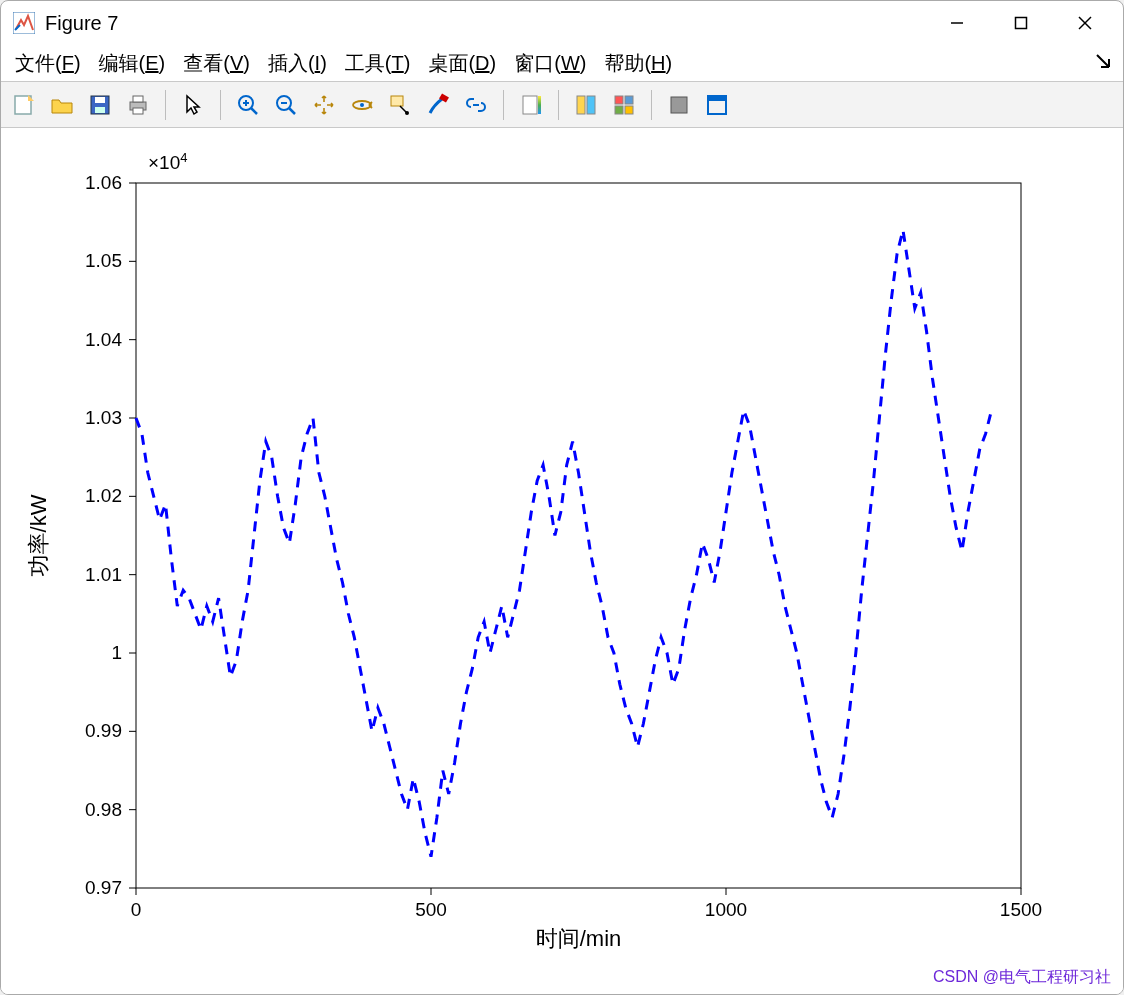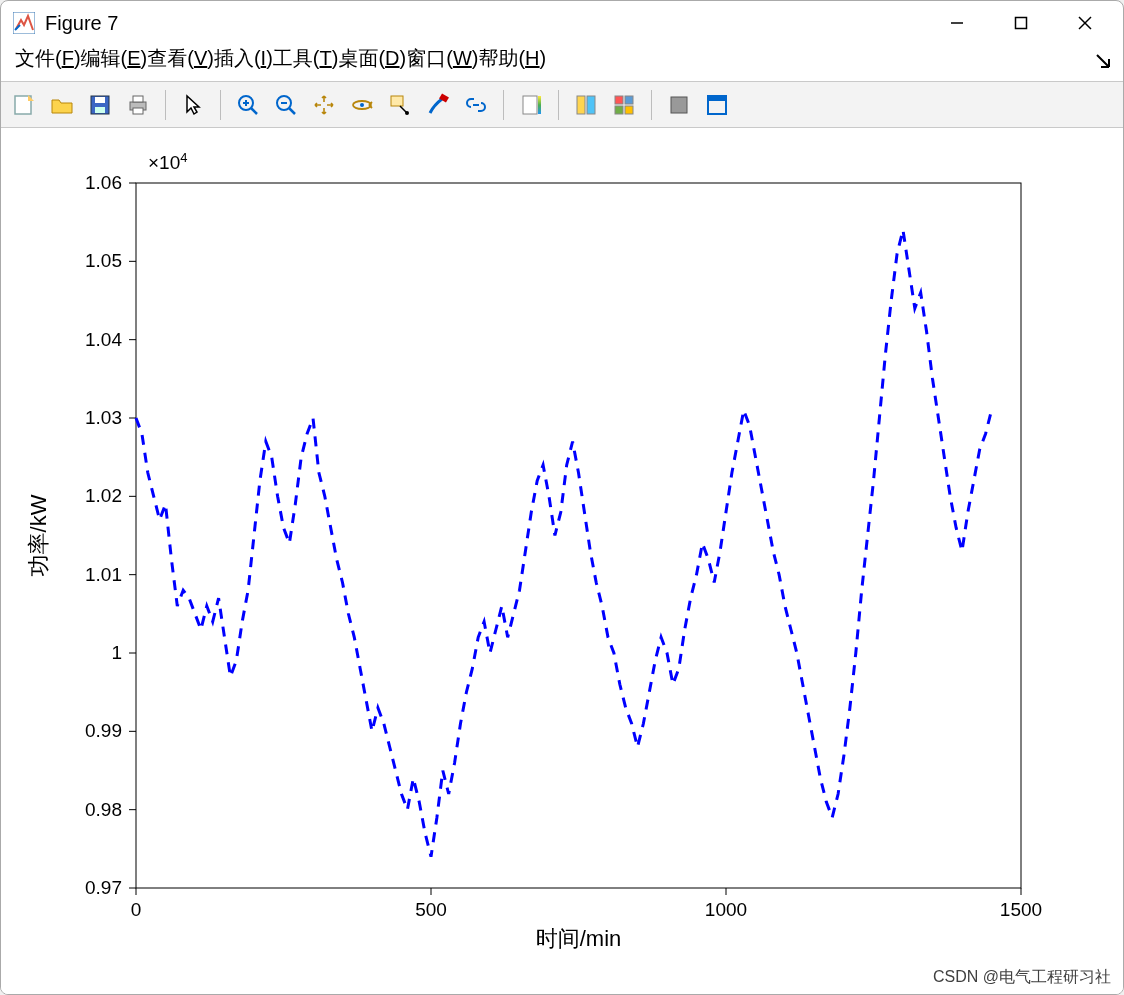--- a/index.html
+++ b/index.html
@@ -6,36 +6,36 @@
          background:#f0f0f0; color:#000; }
   .window { width:1124px; height:995px; background:#fff; border:1px solid #aaa;
             border-radius:8px; overflow:hidden; display:flex; flex-direction:column;
             box-sizing:border-box; position:relative; }
   .titlebar { height:44px; display:flex; align-items:center; padding:0 6px; }
   .titlebar .app-icon { width:22px; height:22px; margin:0 10px 0 6px; }
   .titlebar .title { flex:0 0 auto; font-size:20px; }
   .titlebar .spacer { flex:1 1 auto; }
   .win-btn { width:64px; height:44px; display:flex; align-items:center; justify-content:center;
              cursor:default; }
-  .menubar { height:36px; display:flex; padding:0 14px;
+  .menubar { height:36px; display:flex; align-items:center; gap:18px; padding:0 14px;
              font-size:20px; position:relative; }
   .menubar .menu-item { cursor:default; }
   .menubar .menu-item span.ul { text-decoration:underline; }
   .dock-arrow { position:absolute; right:10px; top:8px; }
   .toolbar { height:45px; background:#f3f3f3; border-top:1px solid #c9c9c9;
              border-bottom:1px solid #c9c9c9; display:flex; align-items:center;
              padding:0 6px; gap:4px; }
   .toolbar .sep { width:1px; height:30px; background:#bdbdbd; margin:0 6px; }
   .tbtn { width:32px; height:32px; display:flex; align-items:center; justify-content:center;
           cursor:default; border:1px solid transparent; }
   .figure-area { flex:1 1 auto; position:relative; background:#fff; }
   svg.chart { display:block; }
   .axis-title { font-size:22px; }
   .tick-label { font-size:19px; }
-  .watermark { position:absolute; right:12px; bottom:6px; color:#404040; font-size:16px;
+  .watermark { position:absolute; right:12px; bottom:6px; color:#6d28d9; font-size:16px;
                pointer-events:none; }
 </style>
 </head>
 <body>
 
 <div class="window">
 
   <div class="titlebar">
     <span class="app-icon">
       <svg width="22" height="22" viewBox="0 0 22 22">

